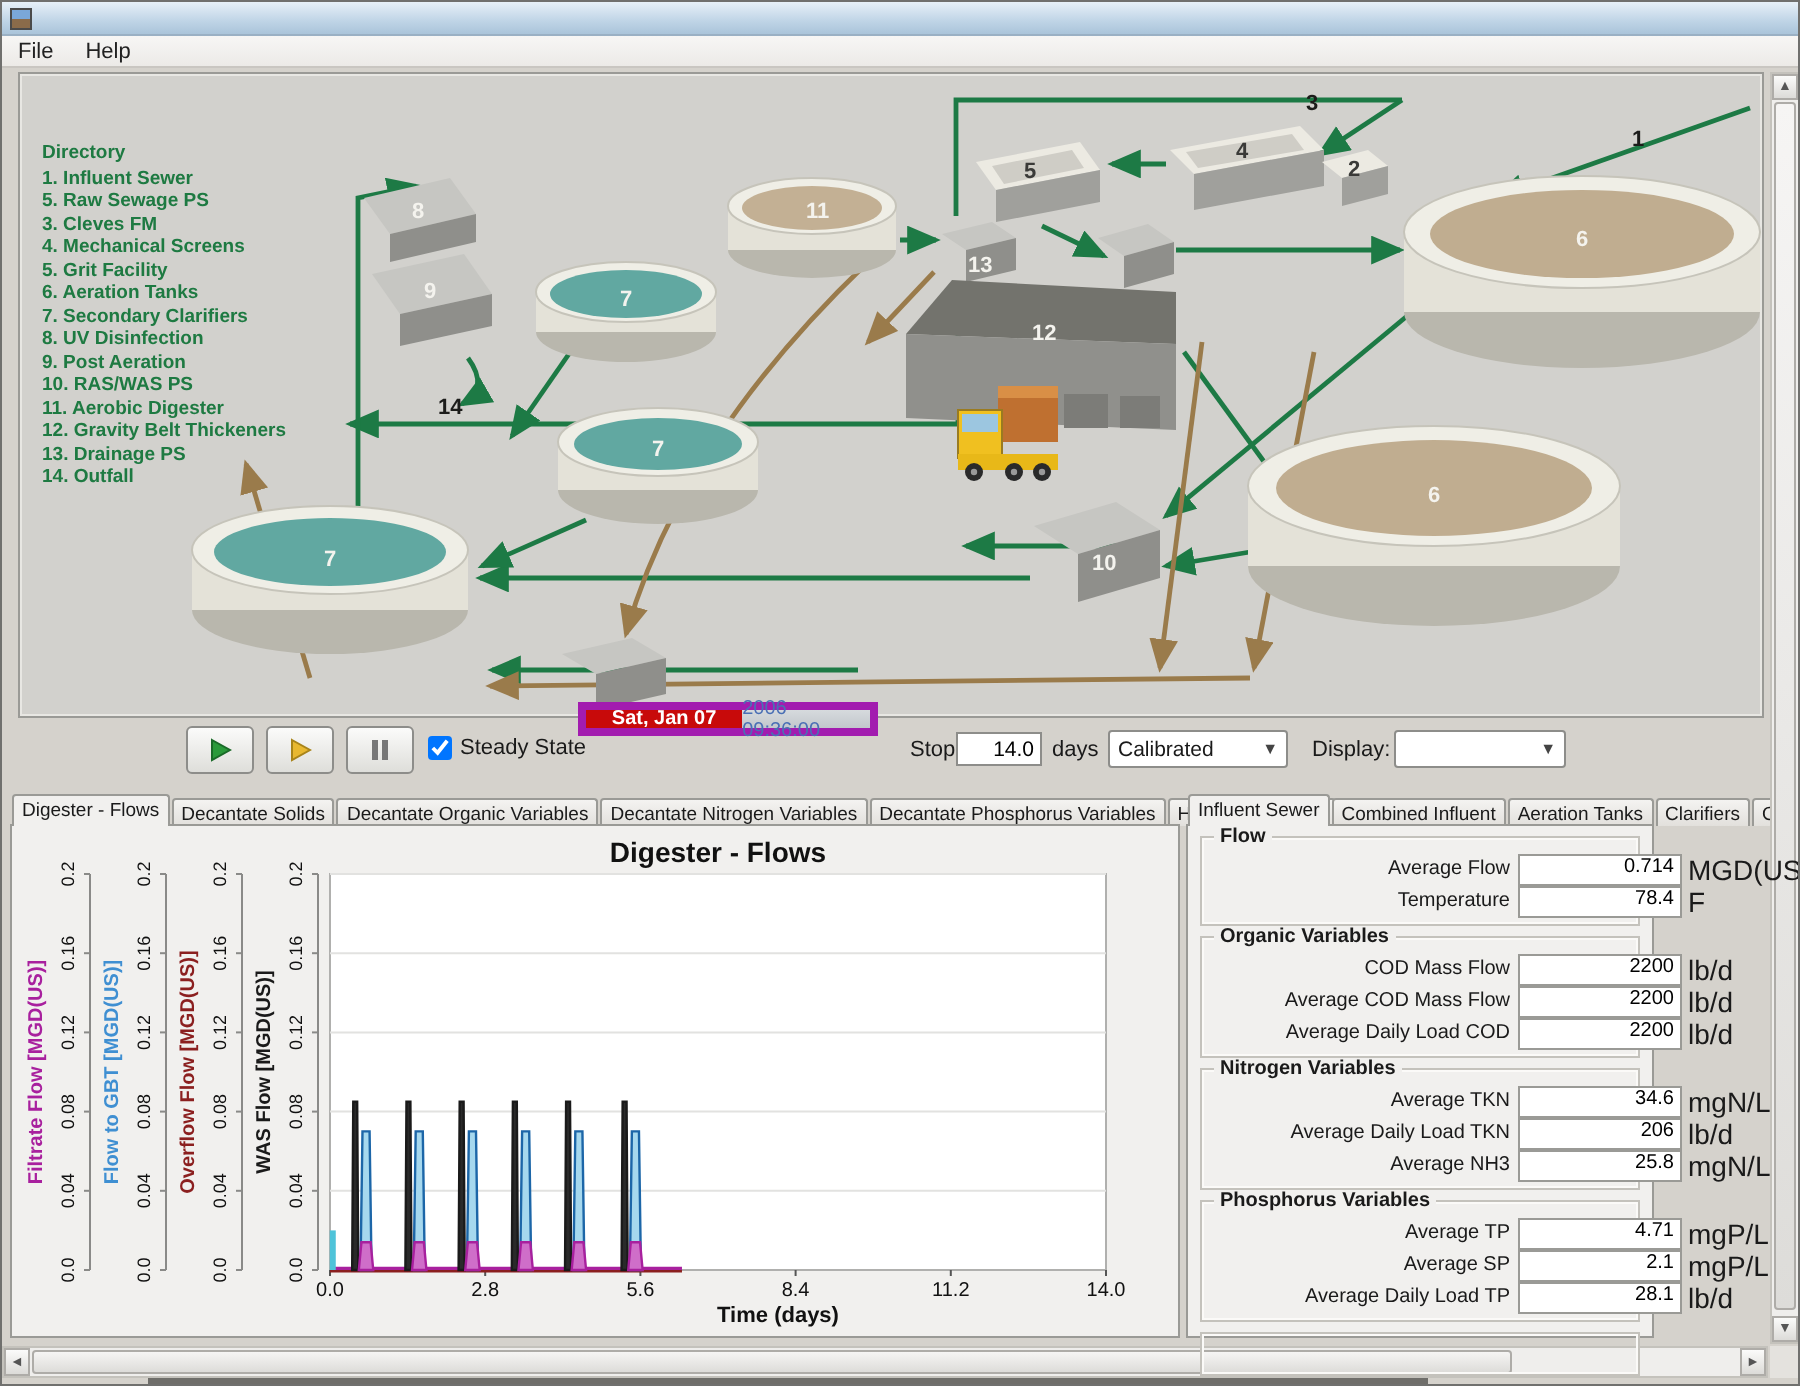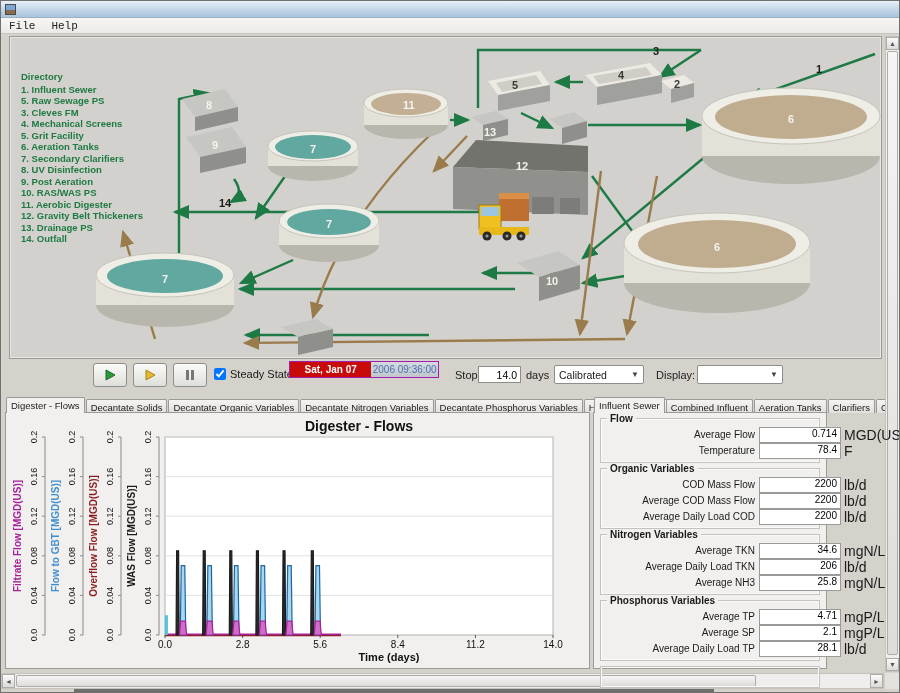--- a/index.html
+++ b/index.html
@@ -8,38 +8,38 @@
          border:1px solid #70706e; }
   
   .titlebar { position:absolute; left:0; top:0; width:100%; height:17px;
     background:linear-gradient(#e7f0f8,#bfd4e6 60%,#aac4da); border-bottom:1px solid #9ab0c4;
     display:flex; align-items:center; padding-left:4px; }
   .app-icon { width:11px; height:11px; background:linear-gradient(#7aa7d8 50%,#8a6b4a 50%);
     border:1px solid #4a4a4a; }
   .menubar { position:absolute; left:0; top:17px; width:100%; height:16px;
     background:linear-gradient(#f7f6f5,#eceae7); border-bottom:1px solid #c9c6c1;
     display:flex; align-items:center; font-size:11px; color:#222; }
-  .menu-item { padding:1px 8px; cursor:default;font-family:Liberation Mono, monospace; }
+  .menu-item { padding:1px 8px; cursor:default; }
   
   .diagram { position:absolute; left:8px; top:35px; width:873px; height:323px;
     background:#d2d1cd; border:1px solid #9a9a96; box-shadow:inset 0 0 0 1px #e8e7e3; }
   .directory { position:absolute; left:11px; top:34px; font-size:9.5px; line-height:11.5px;
     color:#1e7a42; font-weight:bold; }
   .directory .dtitle { margin-bottom:1px; }
   svg text.unitlbl { font-family:"Liberation Sans",sans-serif; font-size:11px; font-weight:bold; fill:#f4f3ee; }
   svg text.freelbl { font-family:"Liberation Sans",sans-serif; font-size:11px; font-weight:bold; fill:#1c1c1a; }
   svg text.darklbl { font-family:"Liberation Sans",sans-serif; font-size:11px; font-weight:bold; fill:#3a3a38; }
   
   .ctrl-btn { position:absolute; top:362px; width:34px; height:24px;
     background:linear-gradient(#fbfbfa,#dededa); border:1px solid #8d8d8a; border-radius:3px;
     display:flex; align-items:center; justify-content:center; cursor:pointer; }
   .chk-wrap { position:absolute; left:213px; top:367px; display:flex; align-items:center;
     font-size:11px; color:#1a1a1a; gap:4px; }
-  .datefield { position:absolute; left:288px; top:360px; width:150px; height:17px;
-    border:1px solid #a21caf; display:flex; font-size:10px; align-items:stretch; }
+  .datefield { position:absolute; left:288px; top:350px; width:150px; height:17px;
+    border:4px solid #a21caf; display:flex; font-size:10px; align-items:stretch; }
   .date-red { background:#c80a0a; color:#fff; flex:0 0 55%; display:flex; align-items:center;
     justify-content:center; font-weight:bold; }
   .date-time { background:linear-gradient(#d6dadd,#c2c7cc); color:#4a6fb5; flex:1;
     display:flex; align-items:center; justify-content:center; }
   .small-lbl { position:absolute; font-size:11px; color:#1a1a1a; }
   .stop-input { position:absolute; left:477px; top:365px; width:43px; height:17px;
     border:1px solid #8d8d8a; background:#fff; font-size:10.5px; text-align:right;
     padding-right:3px; font-family:"Liberation Sans",sans-serif; }
   .dropdown { position:absolute; top:364px; height:19px; background:#fff;
     border:1px solid #8d8d8a; border-radius:2px; font-size:10.5px; color:#1a1a1a;

